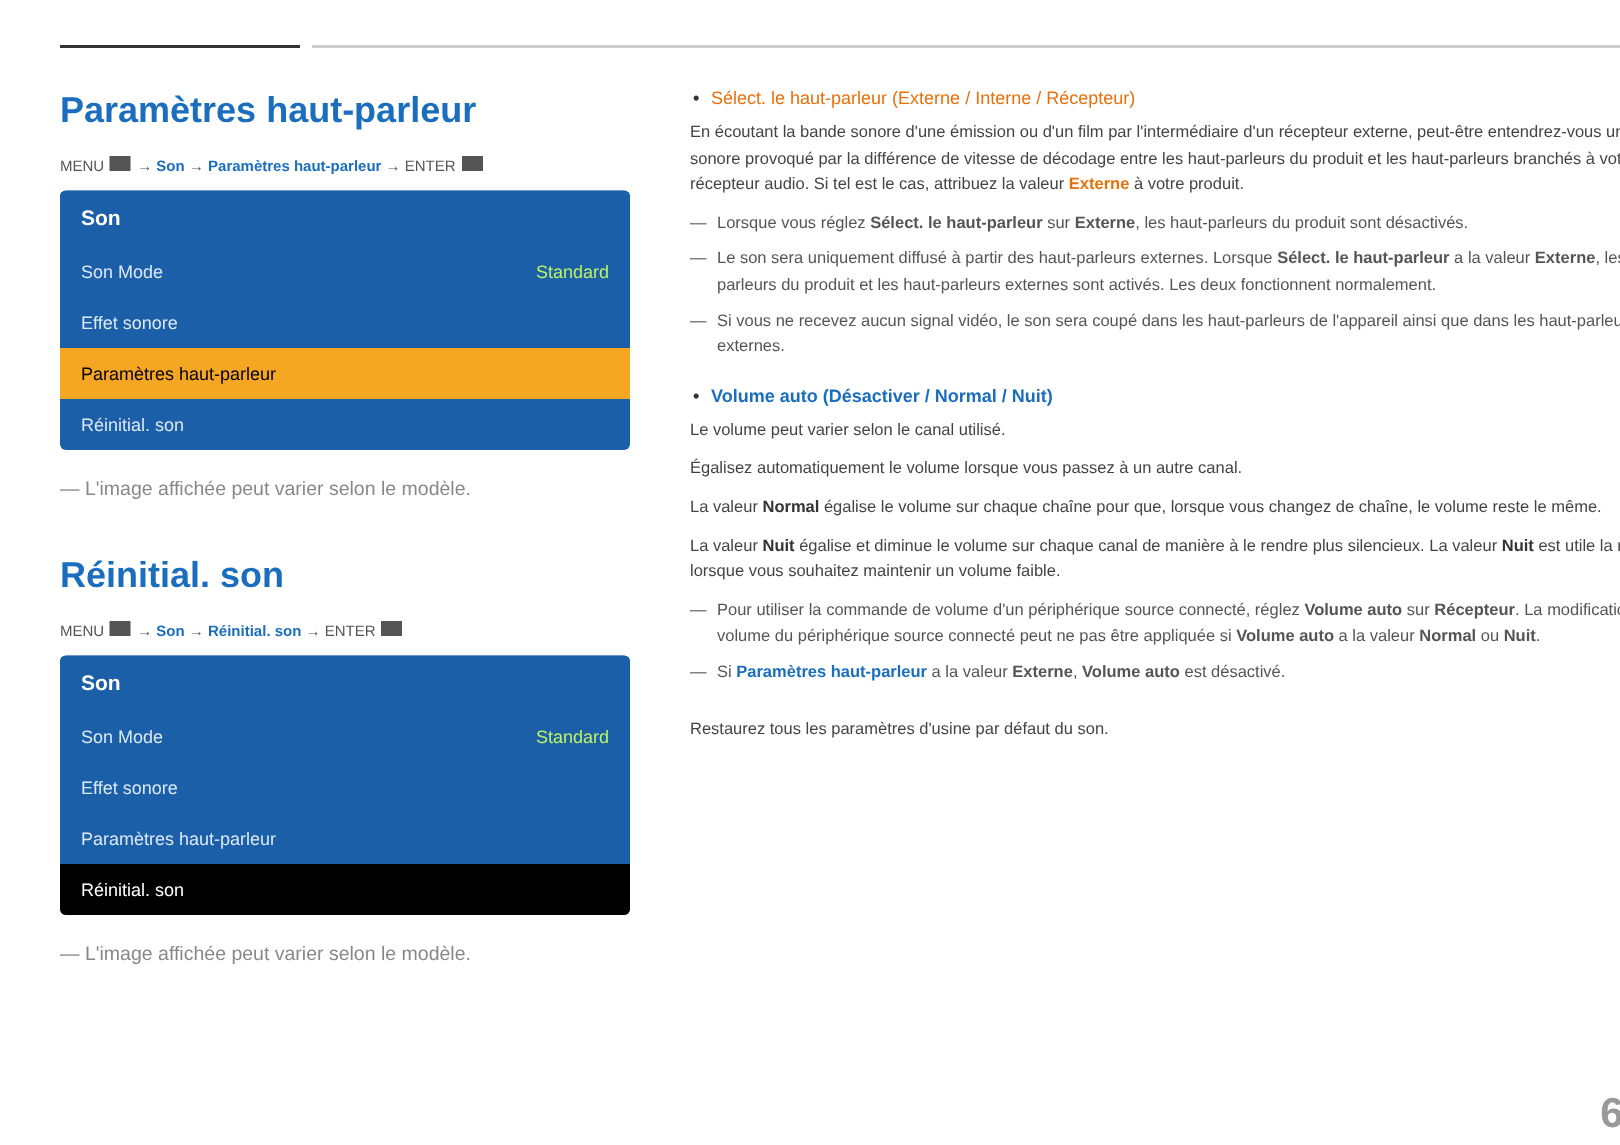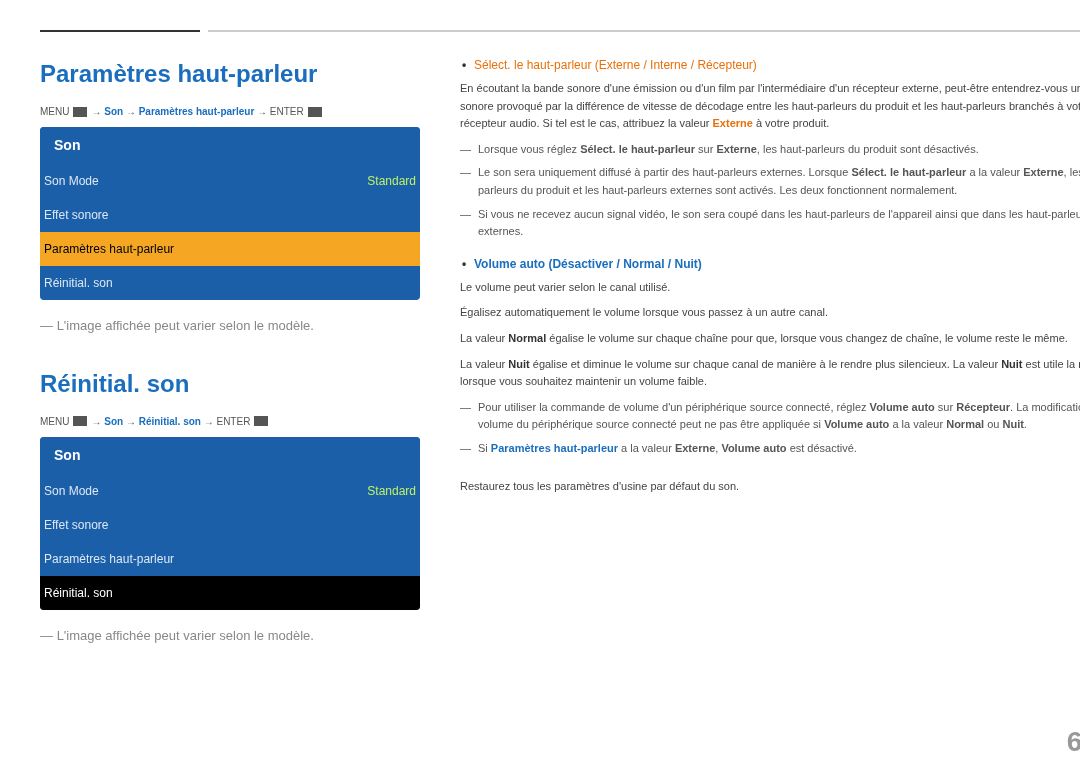--- a/index.html
+++ b/index.html
@@ -34,21 +34,21 @@
       font-weight: bold;
       color: #1a6ebd;
       margin-bottom: 12px;
     }
 
     .menu-path {
       font-size: 10px;
       color: #555;
       margin-bottom: 8px;
       display: flex;
-      align-items: center;
+      align-items: flex-start;
       gap: 2px;
       flex-wrap: wrap;
     }
 
     .menu-path .highlight {
       color: #1a6ebd;
       font-weight: bold;
     }
 
     .menu-box {
@@ -61,21 +61,21 @@
 
     .menu-box-header {
       background: #1a5fa8;
       padding: 8px 14px;
       font-size: 14px;
       font-weight: bold;
       color: #fff;
     }
 
     .menu-item {
-      padding: 8px 4px;
+      padding: 8px 14px;
       font-size: 12px;
       color: #dde8f5;
       display: flex;
       justify-content: space-between;
       align-items: center;
     }
 
     .menu-item.active {
       background: #f5a623;
       color: #000;

